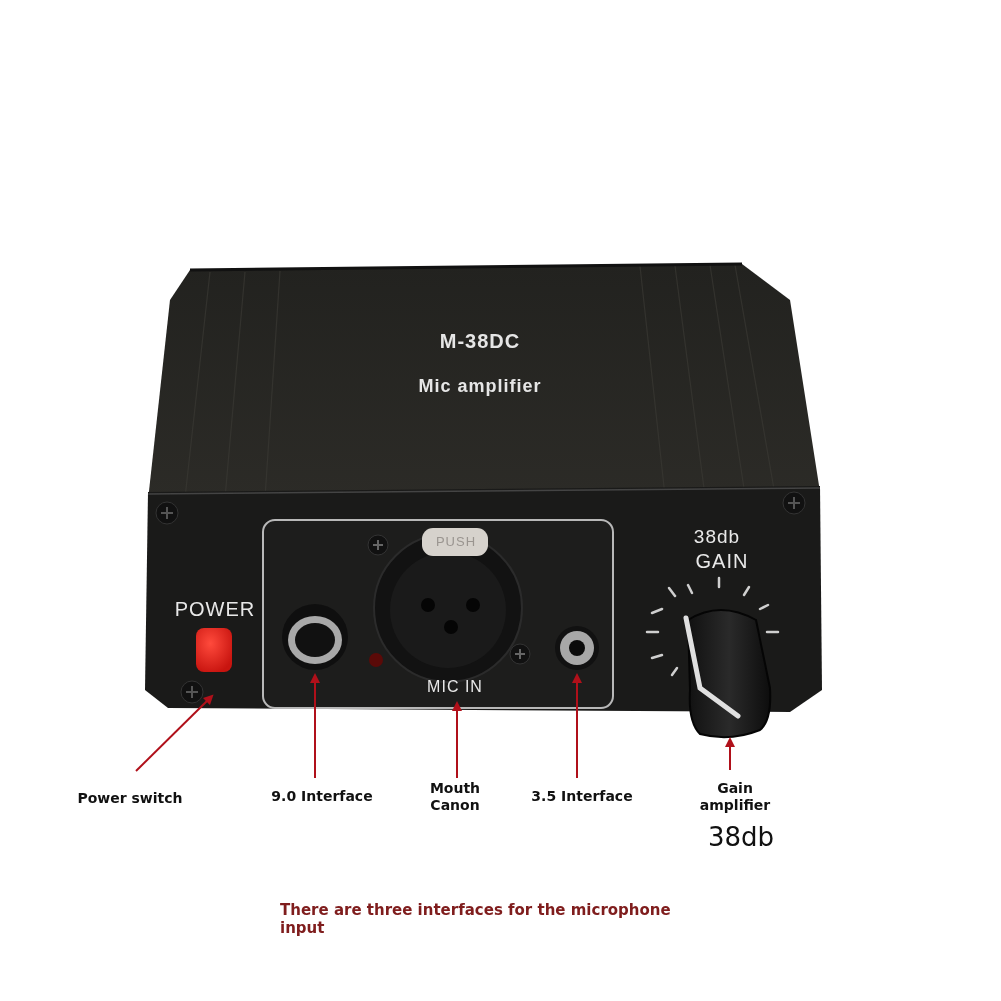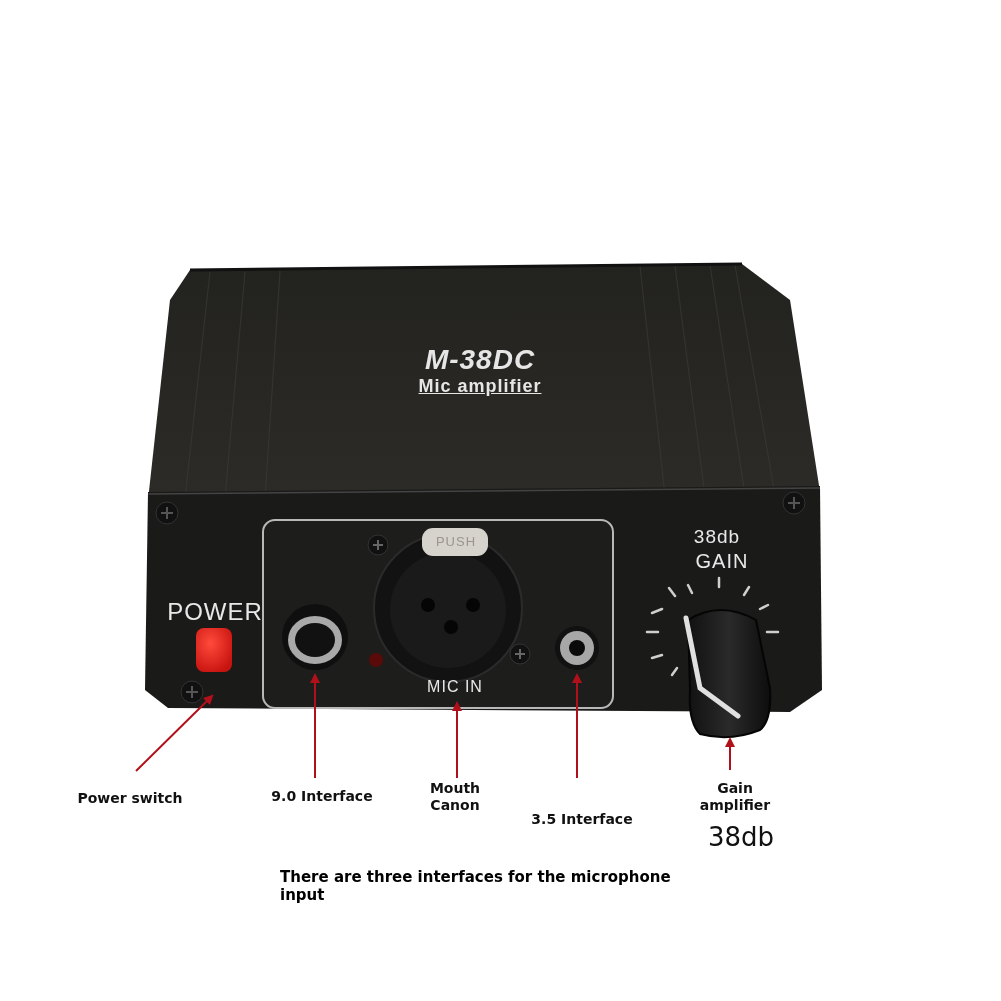--- a/index.html
+++ b/index.html
@@ -3,21 +3,21 @@
 <meta charset="utf-8">
 <style>
   html,body{margin:0;padding:0;background:#ffffff;}
   body{width:1001px;height:1001px;position:relative;overflow:hidden;font-family:"Liberation Sans",sans-serif;}
   
   .device{position:absolute;left:0;top:0;width:1001px;height:1001px;}
   .top-label{position:absolute;color:#e6e6e6;font-weight:bold;text-align:center;font-family:"Liberation Sans",sans-serif;letter-spacing:1px;}
   .panel-text{position:absolute;color:#e8e8e8;font-family:"Liberation Sans",sans-serif;text-align:center;letter-spacing:1px;}
   .callout{position:absolute;color:#111;font-family:"DejaVu Sans",sans-serif;font-weight:bold;font-size:14px;text-align:center;line-height:17px;}
   .big{position:absolute;color:#111;font-family:"DejaVu Sans",sans-serif;font-size:26px;}
-  .caption{position:absolute;color:#000000;font-family:"DejaVu Sans",sans-serif;font-weight:bold;font-size:15px;}
+  .caption{position:absolute;color:#7f1d1d;font-family:"DejaVu Sans",sans-serif;font-weight:bold;font-size:15px;margin-top:33px;}
 </style>
 </head>
 <body>
 
 <svg class="device" width="1001" height="1001" viewBox="0 0 1001 1001">
   <defs>
     <linearGradient id="topg" x1="0" y1="0" x2="0" y2="1">
       <stop offset="0" stop-color="#22221f"></stop>
       <stop offset="1" stop-color="#2c2b27"></stop>
     </linearGradient>
@@ -125,35 +125,35 @@
 
   <g stroke="#b0101a" stroke-width="2" fill="none">
     <line x1="136" y1="771" x2="210" y2="698" marker-end="url(#arr)"></line>
     <line x1="315" y1="778" x2="315" y2="678" marker-end="url(#arr)"></line>
     <line x1="457" y1="778" x2="457" y2="706" marker-end="url(#arr)"></line>
     <line x1="577" y1="778" x2="577" y2="678" marker-end="url(#arr)"></line>
     <line x1="730" y1="770" x2="730" y2="742" marker-end="url(#arr)"></line>
   </g>
 </svg>
 
-<div class="top-label" style="left:360px;top:344px;width:240px;font-size:28px;font-style:italic;">M-38DC</div>
-<div class="top-label" style="left:360px;top:376px;width:240px;font-size:18px;text-decoration:underline;">Mic amplifier</div>
+<div class="top-label" style="left:360px;top:330px;width:240px;font-size:20px;">M-38DC</div>
+<div class="top-label" style="left:360px;top:376px;width:240px;font-size:18px;">Mic amplifier</div>
 
-<div class="panel-text" style="left:160px;top:598px;width:110px;font-size:24px;">POWER</div>
+<div class="panel-text" style="left:160px;top:598px;width:110px;font-size:20px;">POWER</div>
 <div class="panel-text" style="left:426px;top:534px;width:60px;font-size:13px;color:#9a9590;">PUSH</div>
 <div class="panel-text" style="left:395px;top:678px;width:120px;font-size:16px;">MIC IN</div>
 <div class="panel-text" style="left:672px;top:526px;width:90px;font-size:19px;">38db</div>
 <div class="panel-text" style="left:672px;top:550px;width:100px;font-size:20px;">GAIN</div>
 
 <div class="callout" style="left:70px;top:790px;width:120px;">Power switch</div>
 <div class="callout" style="left:262px;top:788px;width:120px;">9.0 Interface</div>
 <div class="callout" style="left:410px;top:780px;width:90px;">
   <div>Mouth</div>
   <div>Canon</div>
 </div>
-<div class="callout" style="left:522px;top:788px;width:120px;margin-top:23px;">3.5 Interface</div>
+<div class="callout" style="left:522px;top:788px;width:120px;">3.5 Interface</div>
 <div class="callout" style="left:680px;top:780px;width:110px;">
   <div>Gain</div>
   <div>amplifier</div>
 </div>
 <div class="big" style="left:708px;top:822px;">38db</div>
 
 <div class="caption" style="left:280px;top:868px;width:420px;">There are three interfaces for the microphone input</div>
 
 </body></html>

